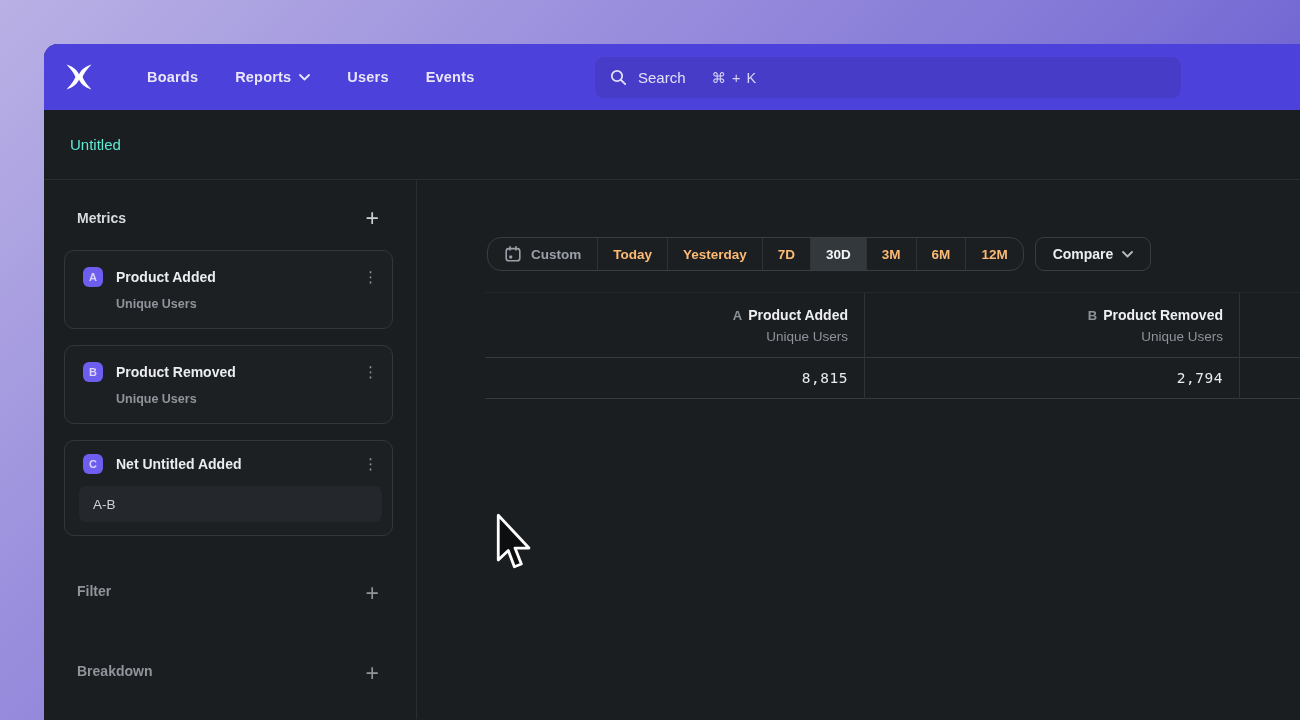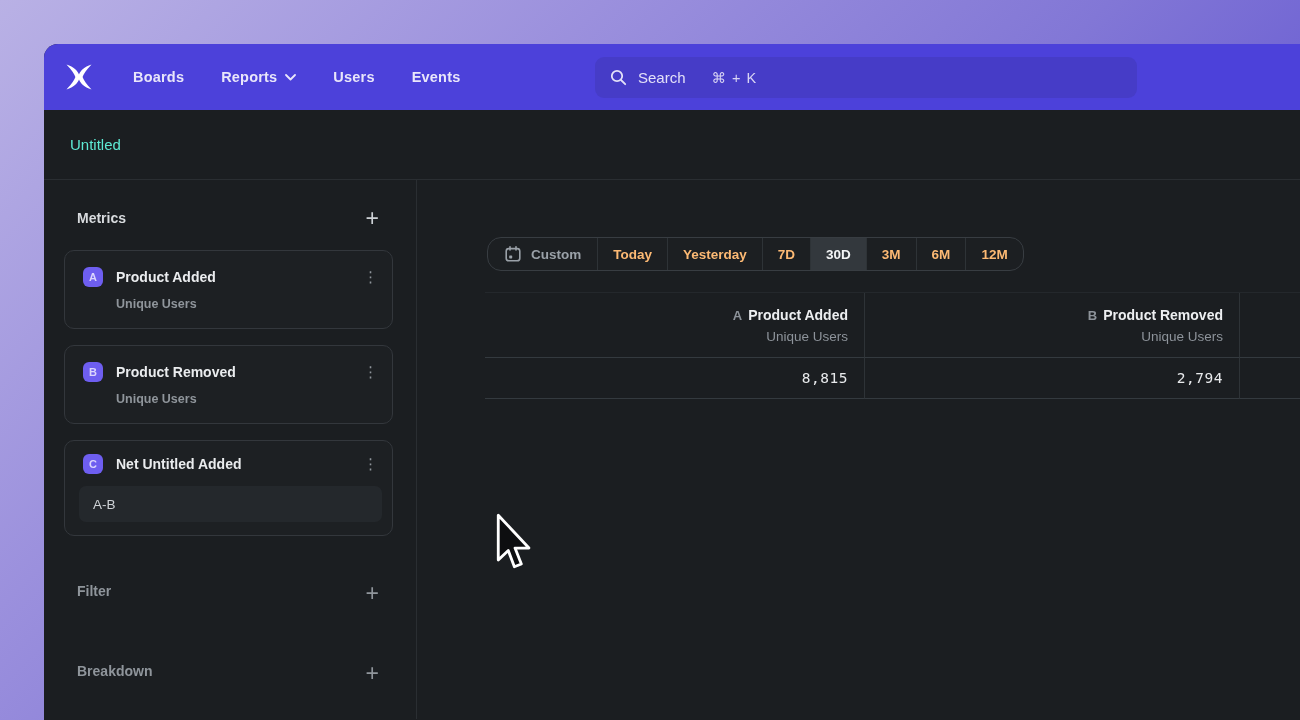--- a/index.html
+++ b/index.html
@@ -8,24 +8,24 @@
 
   .stage { position:relative; width:1300px; height:720px;
     background:linear-gradient(135deg,#b9b1e5 0%,#9b90dd 30%,#8277d6 55%,#5b4ed0 85%,#5247cf 100%); }
 
   .window { position:absolute; left:44px; top:44px; width:1256px; height:676px;
     background:#1b1e21; border-radius:14px 0 0 0; overflow:hidden; }
 
   
   .navbar { position:relative; height:66px; background:#4c41da; display:flex; align-items:center; padding:0 20px; }
   .logo { width:30px; height:30px; flex:0 0 auto; cursor:pointer; }
-  .nav-items { display:flex; gap:37px; margin-left:39px; align-items:center; }
+  .nav-items { display:flex; gap:37px; margin-left:53px; align-items:center; }
   .nav-item { color:#e9e6fa; font-size:14.5px; font-weight:600; letter-spacing:.2px; cursor:pointer; display:flex; align-items:center; gap:8px; }
   .nav-item svg { margin-top:1px; }
-  .searchbar { position:absolute; left:551px; top:13px; width:542px; height:41px; background:#463cc7;
+  .searchbar { position:absolute; left:551px; top:13px; width:586px; height:41px; background:#463cc7;
     border-radius:9px; display:flex; align-items:center; padding:0 15px; gap:11px; cursor:text; }
   .searchbar .s-label { color:#e3e0f8; font-size:15px; }
   .searchbar .s-kbd { color:#d8d4f4; font-size:14.5px; margin-left:15px; letter-spacing:1px; }
 
   
   .doc-header { height:70px; border-bottom:1px solid #2a2e32; display:flex; align-items:center; padding-left:26px; }
   .doc-title { color:#5eead4; font-size:15px; font-weight:500; cursor:text; }
 
   
   .app-body { display:flex; height:539px; }
@@ -174,20 +174,26 @@
               <span>Custom</span>
             </span>
             <span class="seg">Today</span>
             <span class="seg">Yesterday</span>
             <span class="seg">7D</span>
             <span class="seg selected">30D</span>
             <span class="seg">3M</span>
             <span class="seg">6M</span>
             <span class="seg">12M</span>
           </div>
+          <button class="compare-btn">
+            <span>Compare</span>
+            <svg width="11" height="7" viewBox="0 0 11 7">
+                <polyline points="1,1 5.5,5.5 10,1" fill="none" stroke="#b7bcc2" stroke-width="1.8" stroke-linecap="round" stroke-linejoin="round"></polyline>
+              </svg>
+          </button>
         </div>
 
         <div class="metrics-table">
           <div class="th">
             <div class="th-line1">
               <span class="th-badge">A</span>
               <span class="th-title">Product Added</span>
             </div>
             <span class="th-sub">Unique Users</span>
           </div>

